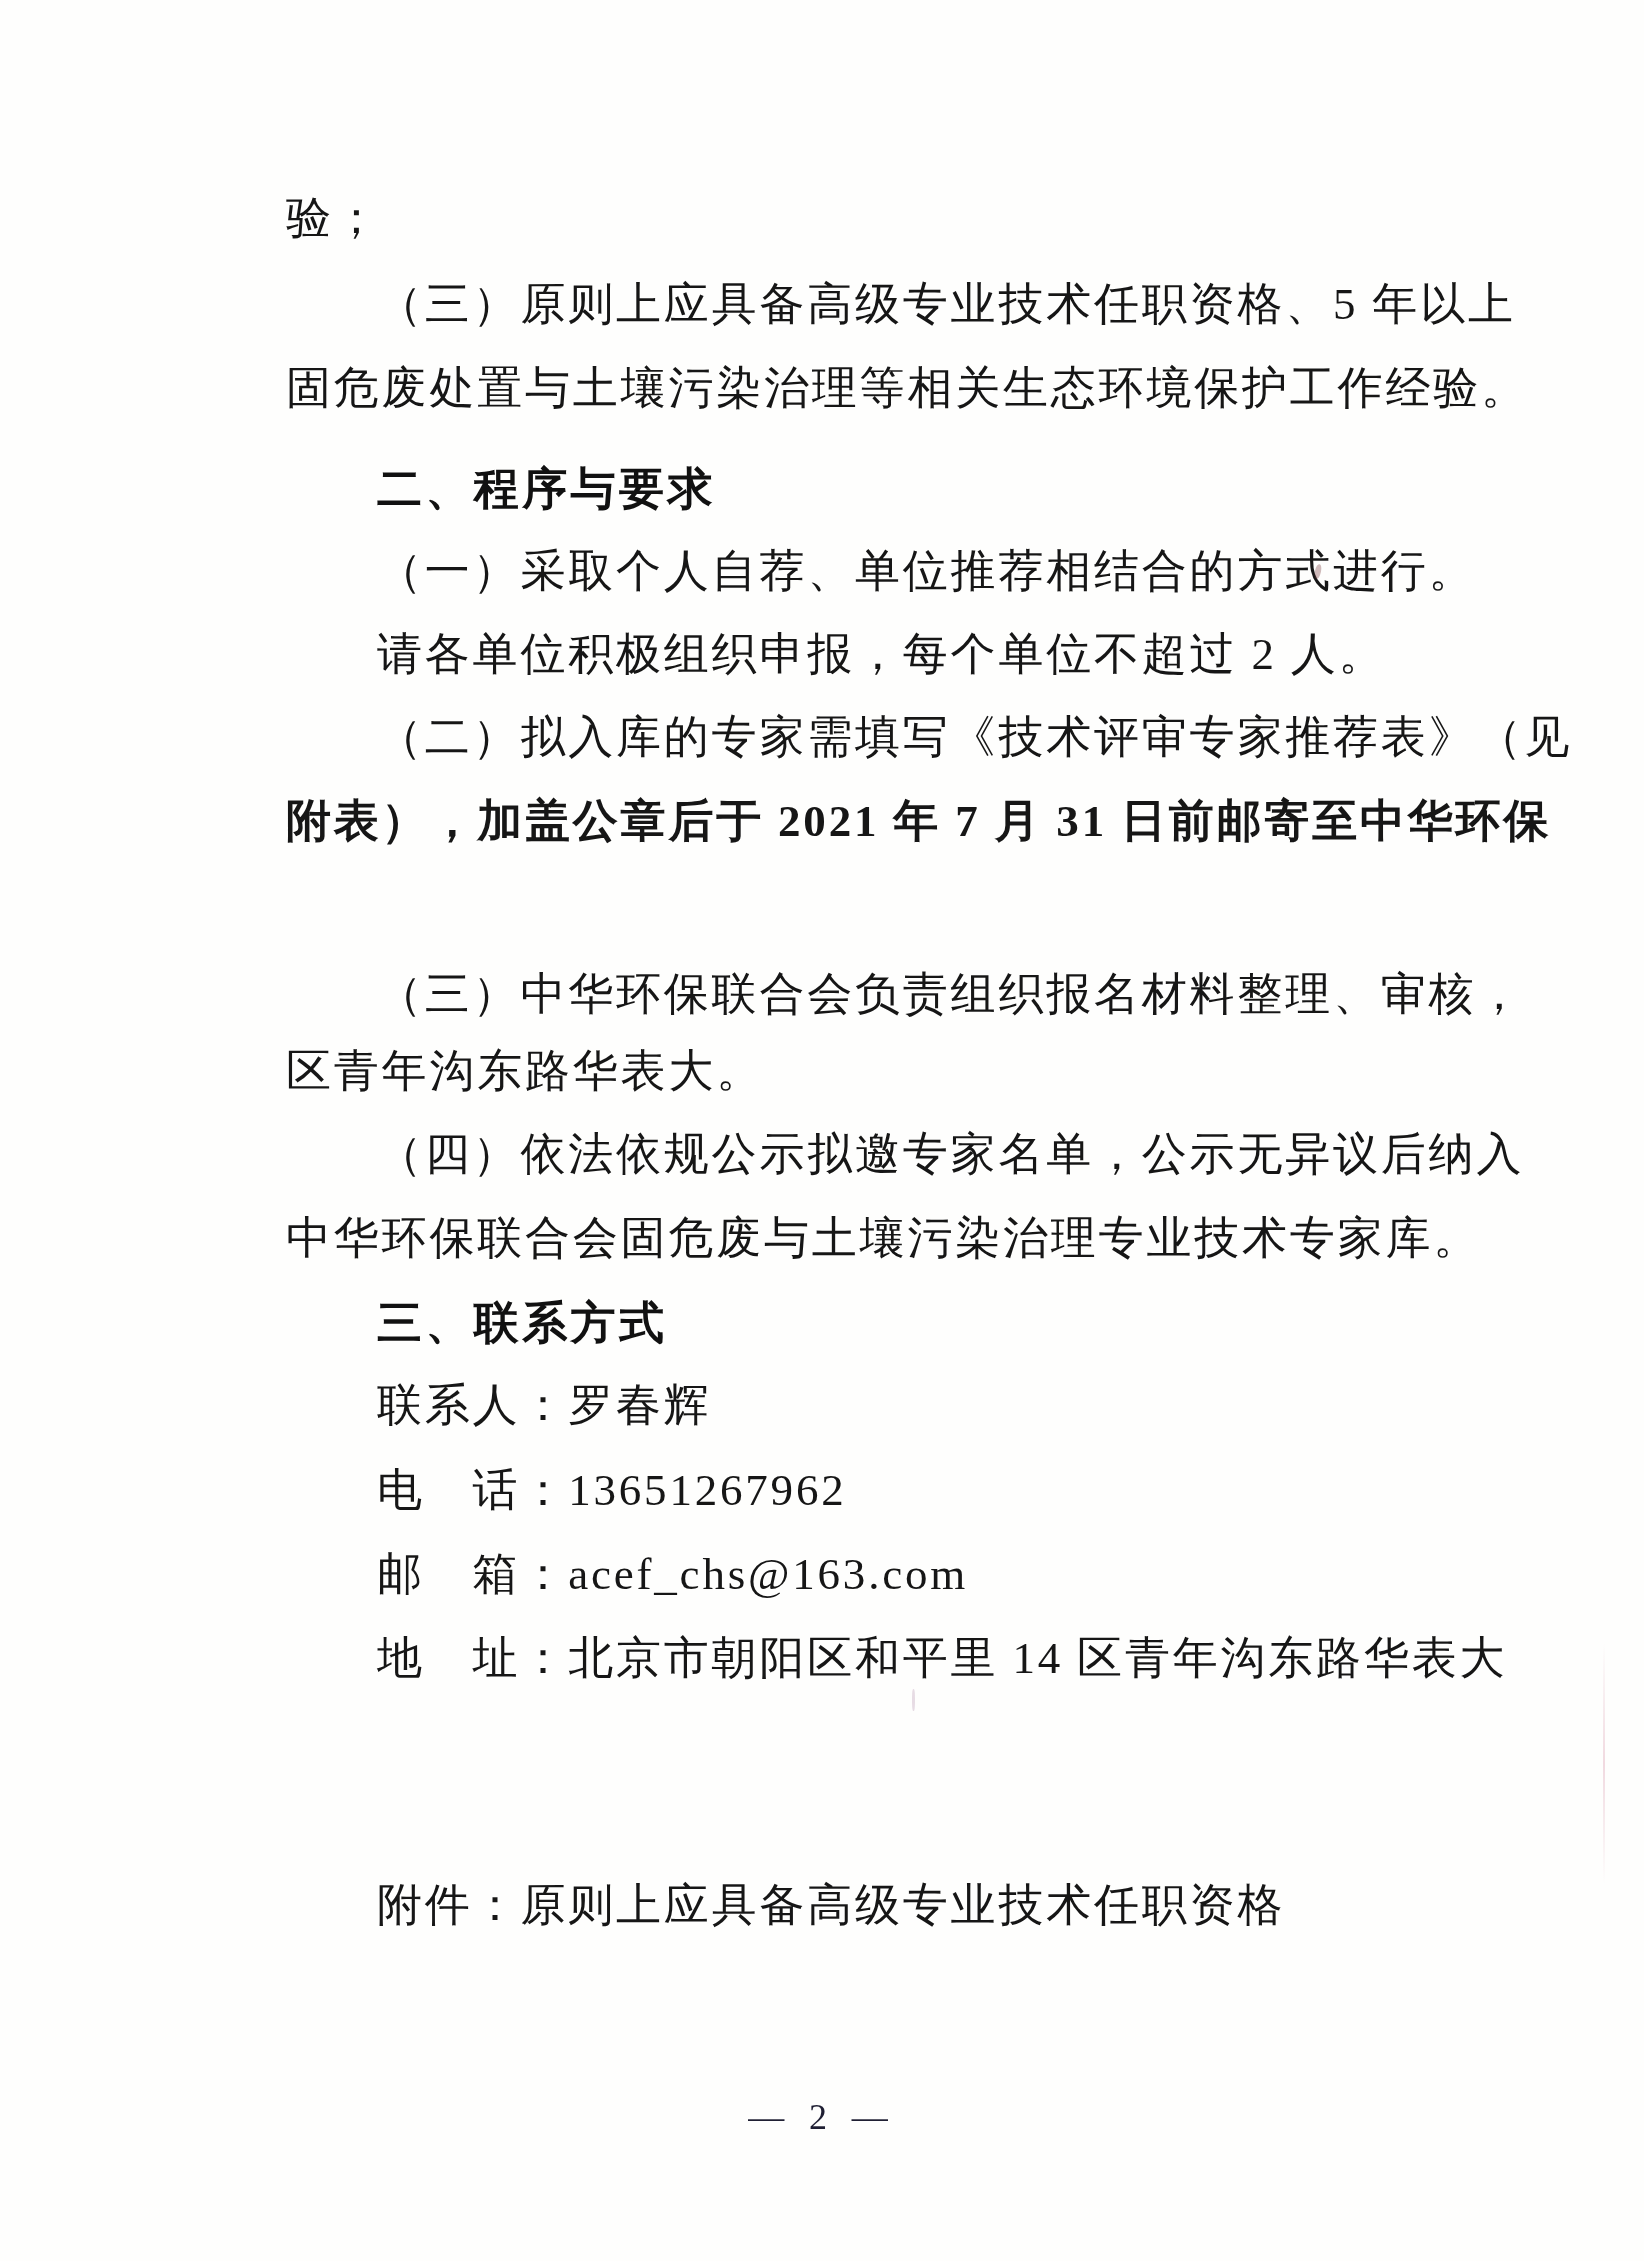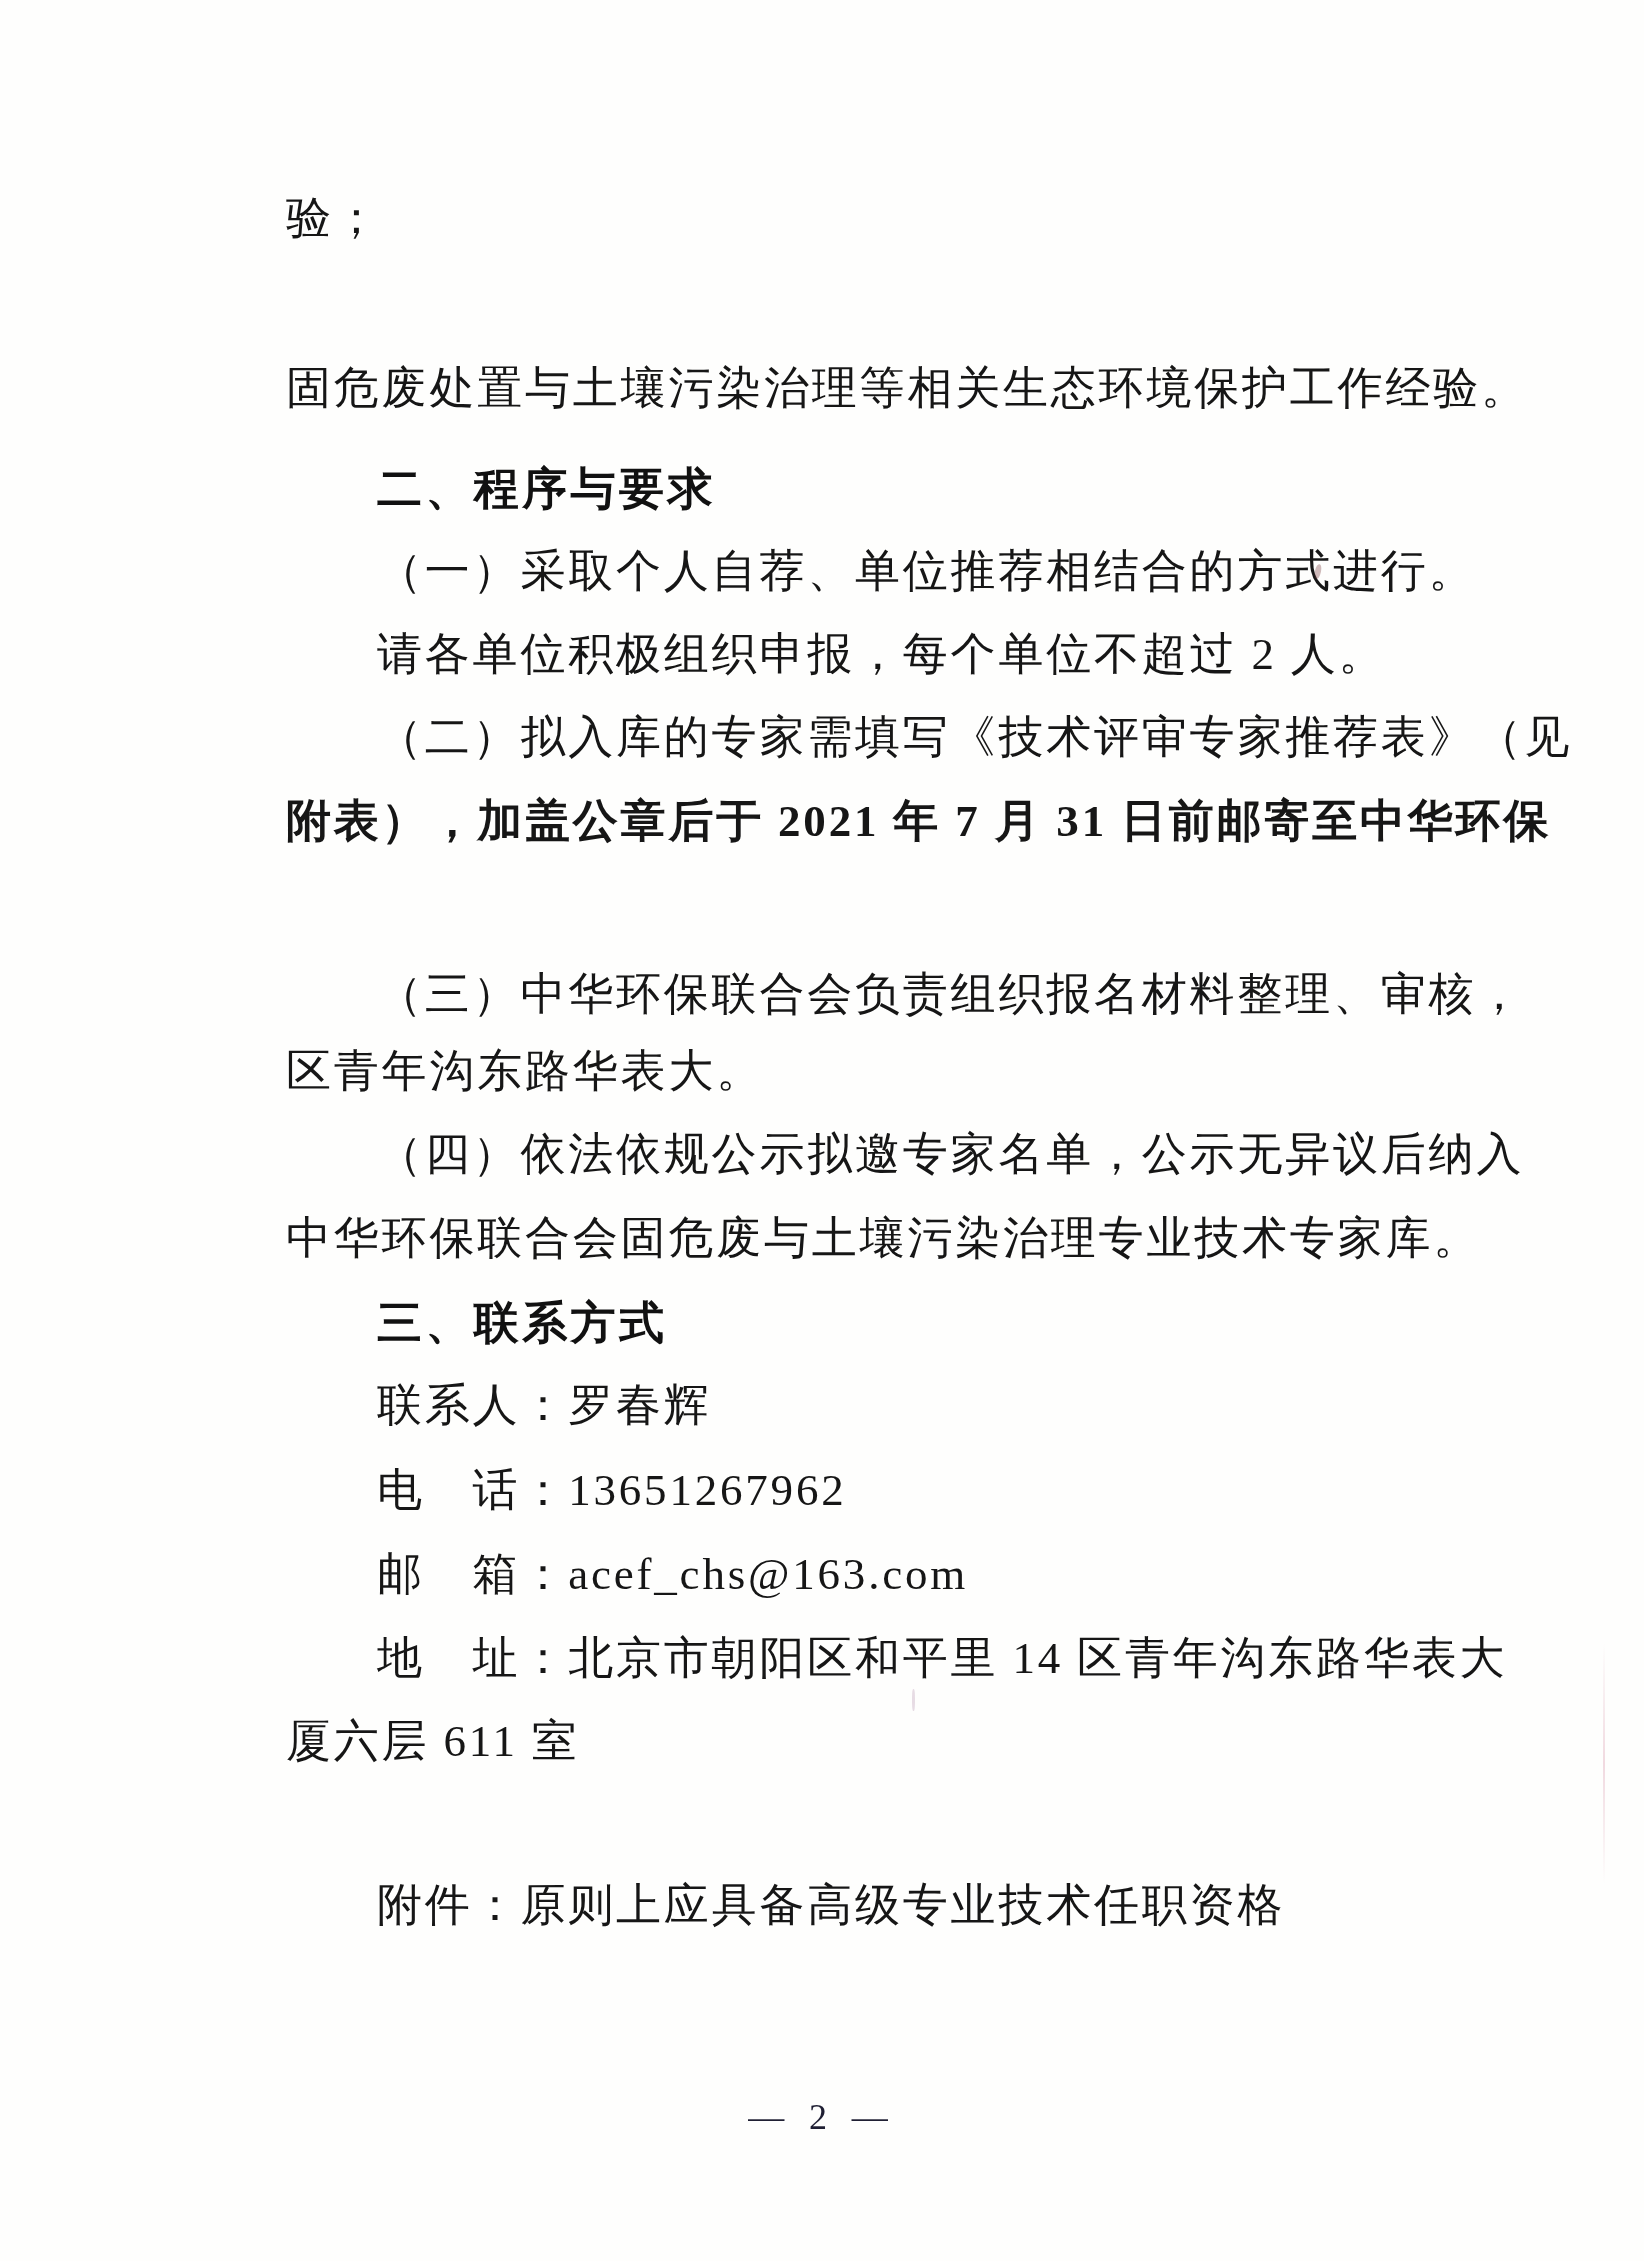--- a/index.html
+++ b/index.html
@@ -75,40 +75,40 @@
     background: rgba(150,100,140,0.22);
     border-radius: 40%;
   }
 </style>
 </head>
 <body>
 
 <div class="page">
 
   <div class="line" style="top: 193px;">验；</div>
+  <div class="line indent" style="top: 279px;">（三）原则上应具备高级专业技术任职资格、5 年以上</div>
   <div class="line" style="top: 363px;">固危废处置与土壤污染治理等相关生态环境保护工作经验。</div>
 
   <div class="line indent heading" style="top: 463px;">二、程序与要求</div>
 
   <div class="line indent" style="top: 546px;">（一）采取个人自荐、单位推荐相结合的方式进行。</div>
   <div class="line indent" style="top: 629px;">请各单位积极组织申报，每个单位不超过 2 人。</div>
   <div class="line indent" style="top: 712px;">（二）拟入库的专家需填写《技术评审专家推荐表》（见</div>
   <div class="line" style="top: 796px; font-weight: bold;">附表），加盖公章后于 2021 年 7 月 31 日前邮寄至中华环保</div>
   <div class="line indent" style="top: 969px;">（三）中华环保联合会负责组织报名材料整理、审核，</div>
   <div class="line" style="top: 1046px;">区青年沟东路华表大。</div>
   <div class="line indent" style="top: 1129px;">（四）依法依规公示拟邀专家名单，公示无异议后纳入</div>
   <div class="line" style="top: 1213px;">中华环保联合会固危废与土壤污染治理专业技术专家库。</div>
 
   <div class="line indent heading" style="top: 1297px;">三、联系方式</div>
 
   <div class="line indent" style="top: 1380px;">联系人：罗春辉</div>
   <div class="line indent" style="top: 1465px;">电　话：13651267962</div>
   <div class="line indent" style="top: 1549px;">邮　箱：acef_chs@163.com</div>
   <div class="line indent" style="top: 1633px;">地　址：北京市朝阳区和平里 14 区青年沟东路华表大</div>
-  <div class="line" style="top: 1716px;">厦六层 611 室</div>
 
   <div class="line indent" style="top: 1880px;">附件：原则上应具备高级专业技术任职资格</div>
 
   <div class="footer-line">— 2 —</div>
 
   <div class="artifact artifact-streak-right"></div>
   <div class="artifact artifact-speck-1"></div>
   <div class="artifact artifact-speck-2"></div>
 
 </div>

